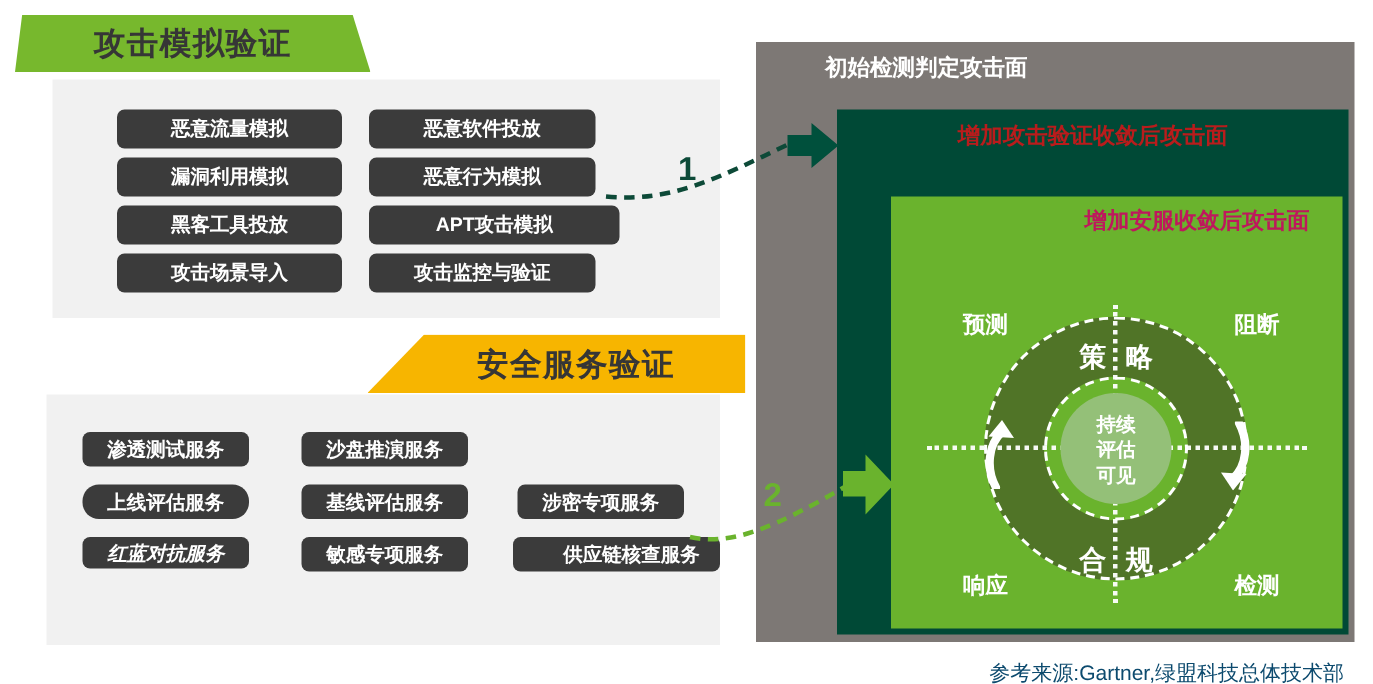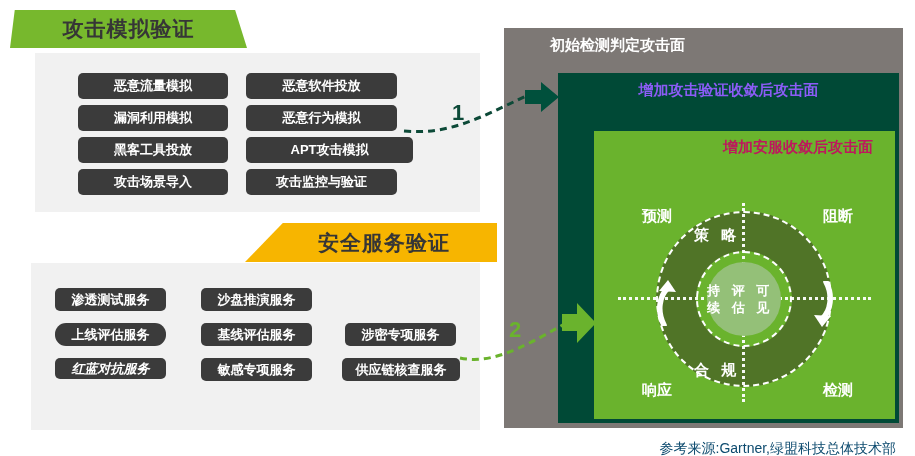--- a/index.html
+++ b/index.html
@@ -10,32 +10,32 @@
   .panel{position:absolute;background:#f1f1f1;}
   .banner{position:absolute;font-weight:bold;color:#363636;font-size:21px;display:flex;align-items:center;justify-content:center;letter-spacing:1px;}
   .banner-green{background:#77b82d;clip-path:polygon(2% 0,95% 0,100% 100%,0 100%);}
   .banner-yellow{background:#f7b500;clip-path:polygon(15% 0,100% 0,100% 100%,0 100%);padding-left:26px;box-sizing:border-box;}
   .chip{position:absolute;background:#3b3b3b;color:#fff;border-radius:5px;font-size:13px;font-weight:bold;display:flex;align-items:center;justify-content:center;white-space:nowrap;}
 
   
   .outer-gray{position:absolute;left:504px;top:28px;width:399px;height:400px;background:#7d7875;}
   .outer-label{position:absolute;left:550px;top:36px;color:#fff;font-weight:bold;font-size:15px;white-space:nowrap;z-index:2;}
   .dark-green{position:absolute;left:558px;top:73px;width:341px;height:350px;background:#004936;}
-  .mid-label{position:absolute;left:558px;top:81px;width:341px;text-align:center;color:#8b5cf6;font-weight:bold;font-size:15px;z-index:2;}
+  .mid-label{position:absolute;left:558px;top:81px;width:341px;text-align:center;color:#b91c1c;font-weight:bold;font-size:15px;z-index:2;}
   .light-green{position:absolute;left:594px;top:131px;width:301px;height:288px;background:#6ab32d;}
   .inner-label{position:absolute;left:594px;top:138px;width:279px;text-align:right;color:#be185d;font-weight:bold;font-size:15px;z-index:2;}
 
   
   .ring-outer{position:absolute;left:656px;top:211px;width:176px;height:176px;border-radius:50%;background:#507427;border:2px dashed #fff;box-sizing:border-box;z-index:3;}
   .ring-inner{position:absolute;left:696px;top:251px;width:96px;height:96px;border-radius:50%;background:#6ab32d;border:2px dashed #fff;box-sizing:border-box;z-index:3;}
   .cross-h{position:absolute;left:618px;top:297px;width:253px;height:0;border-top:3px dotted rgba(255,255,255,.95);z-index:4;}
   .cross-v{position:absolute;left:742px;top:203px;width:0;height:199px;border-left:3px dotted rgba(255,255,255,.95);z-index:4;}
   .center-circle{position:absolute;left:707px;top:262px;width:74px;height:74px;border-radius:50%;background:#94c078;z-index:5;
-                 display:flex;flex-direction:row;align-items:center;color:#fff;font-weight:bold;font-size:13px;line-height:17px;}
-  .ring-word{position:absolute;width:100px;color:#fff;font-weight:bold;font-size:15px;word-spacing:8px;z-index:6;}
+                 display:flex;flex-direction:column;align-items:center;justify-content:center;color:#fff;font-weight:bold;font-size:13px;line-height:17px;}
+  .ring-word{position:absolute;width:100px;text-align:center;color:#fff;font-weight:bold;font-size:18px;word-spacing:8px;z-index:6;}
   .quad{position:absolute;width:60px;text-align:center;color:#fff;font-weight:bold;font-size:15px;z-index:6;}
   .curve-arrow{position:absolute;z-index:6;}
 
   
   .overlay{position:absolute;left:0;top:0;z-index:10;pointer-events:none;}
   .num{position:absolute;font-weight:bold;z-index:11;}
   .num1{left:452px;top:100px;font-size:22px;color:#0d4a38;}
   .num2{left:509px;top:317px;font-size:22px;color:#6ab32d;}
 
   .footer{position:absolute;right:19px;top:440px;font-size:14px;color:#0c4a6e;white-space:nowrap;margin-left:38px;}
@@ -62,21 +62,21 @@
   <div class="banner banner-yellow" style="left:245px;top:223px;width:252px;height:39px;">
     <span>安全服务验证</span>
   </div>
   <div class="chip" style="left:55px;top:288px;width:111px;height:23px;">渗透测试服务</div>
   <div class="chip" style="left:201px;top:288px;width:111px;height:23px;">沙盘推演服务</div>
   <div class="chip" style="left:55px;top:323px;width:111px;height:23px;border-radius:11px;">上线评估服务</div>
   <div class="chip" style="left:201px;top:323px;width:111px;height:23px;">基线评估服务</div>
   <div class="chip" style="left:345px;top:323px;width:111px;height:23px;">涉密专项服务</div>
   <div class="chip" style="left:55px;top:358px;width:111px;height:21px;font-style:italic;">红蓝对抗服务</div>
   <div class="chip" style="left:201px;top:358px;width:111px;height:23px;">敏感专项服务</div>
-  <div class="chip" style="left:342px;top:358px;width:118px;height:23px;">供应链核查服务</div>
+  <div class="chip" style="left:342px;top:358px;width:118px;height:23px;padding-left:20px;">供应链核查服务</div>
 
   <div class="outer-gray"></div>
   <div class="outer-label">初始检测判定攻击面</div>
   <div class="dark-green"></div>
   <div class="mid-label">增加攻击验证收敛后攻击面</div>
   <div class="light-green"></div>
   <div class="inner-label">增加安服收敛后攻击面</div>
 
   <div class="ring-outer"></div>
   <div class="ring-inner"></div>

